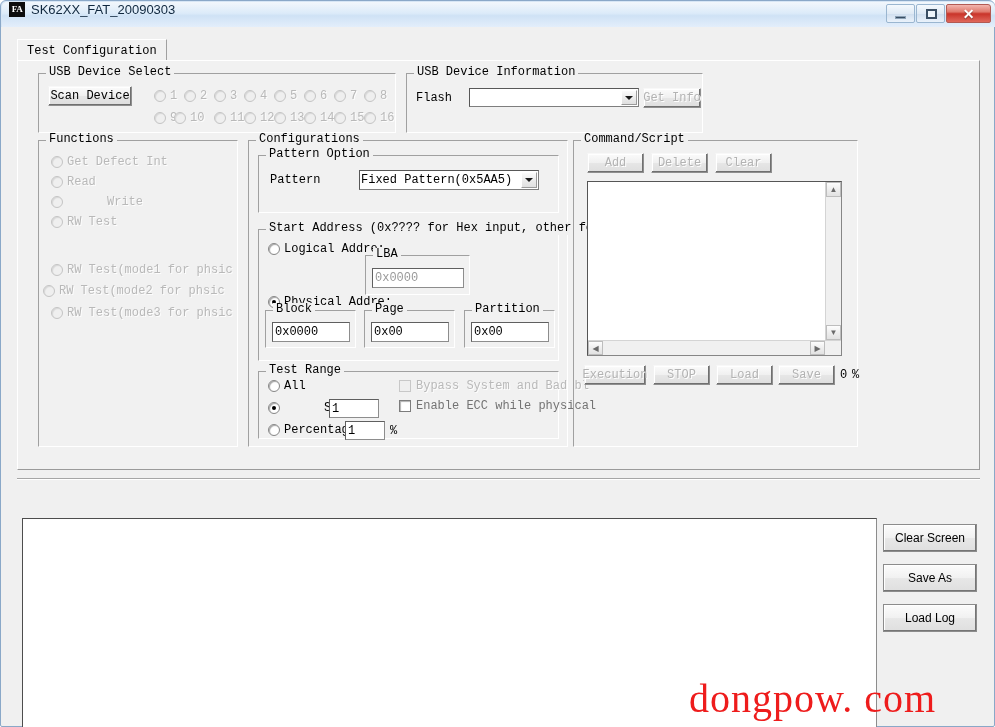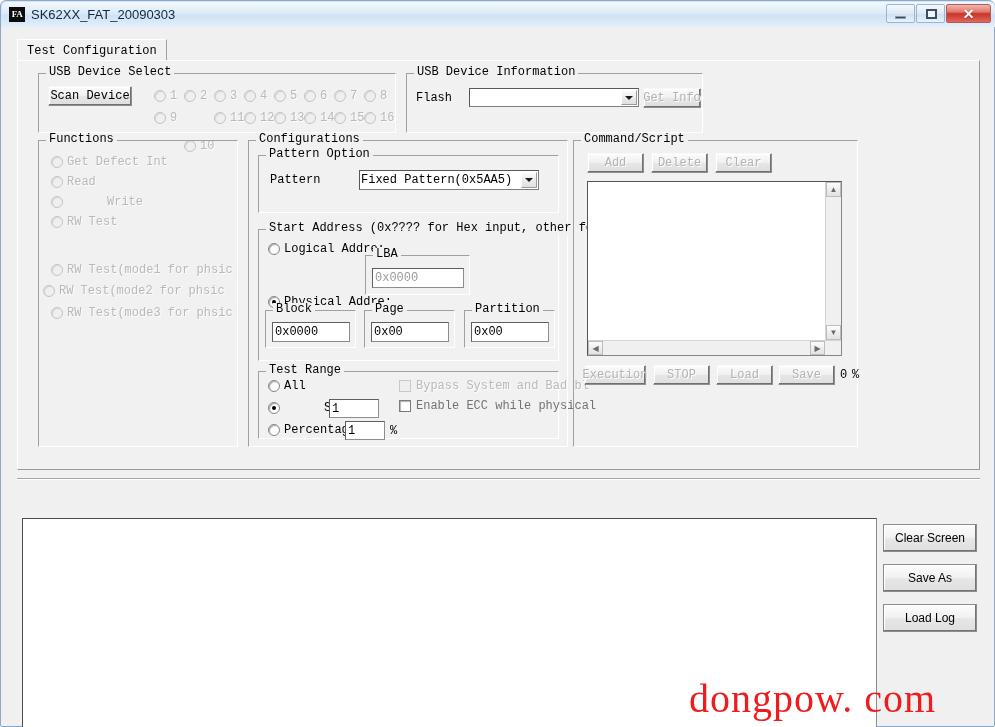--- a/index.html
+++ b/index.html
@@ -20,21 +20,21 @@
     border-radius: 6px 6px 2px 2px;
     background: linear-gradient(to bottom, #d7e6f5 0px, #d7e6f5 26px, #f0f0f0 26px, #f0f0f0 100%);
   }
 
   
   #titlebar {
     position: absolute; left: 1px; top: 1px;
     width: 993px; height: 25px;
     background: linear-gradient(to bottom, #f2f7fc 0%, #dcebf9 45%, #cfe2f5 55%, #e3eefb 100%);
     border-radius: 5px 5px 0 0;
-    display: flex; align-items: center;
+    display: flex; align-items: flex-start;
   }
   #app-icon {
     width: 16px; height: 15px; margin-left: 7px;
     background: #0c0c0c;
     color: #ffffff;
     font-size: 9px; font-weight: bold;
     font-family: "Liberation Serif", serif;
     display: flex; align-items: center; justify-content: center;
     letter-spacing: -0.5px;
     line-height: 1;
@@ -380,21 +380,21 @@
           </div>
         <div class="radio disabled" style="left:325px; top:15px;">
             <span class="dot"></span>
             <span>8</span>
           </div>
 
         <div class="radio disabled" style="left:115px; top:37px;">
             <span class="dot"></span>
             <span>9</span>
           </div>
-        <div class="radio disabled" style="left:145px; top:37px;margin-top:28px;">
+        <div class="radio disabled" style="left:135px; top:37px;">
             <span class="dot"></span>
             <span>10</span>
           </div>
         <div class="radio disabled" style="left:175px; top:37px;">
             <span class="dot"></span>
             <span>11</span>
           </div>
         <div class="radio disabled" style="left:205px; top:37px;">
             <span class="dot"></span>
             <span>12</span>

